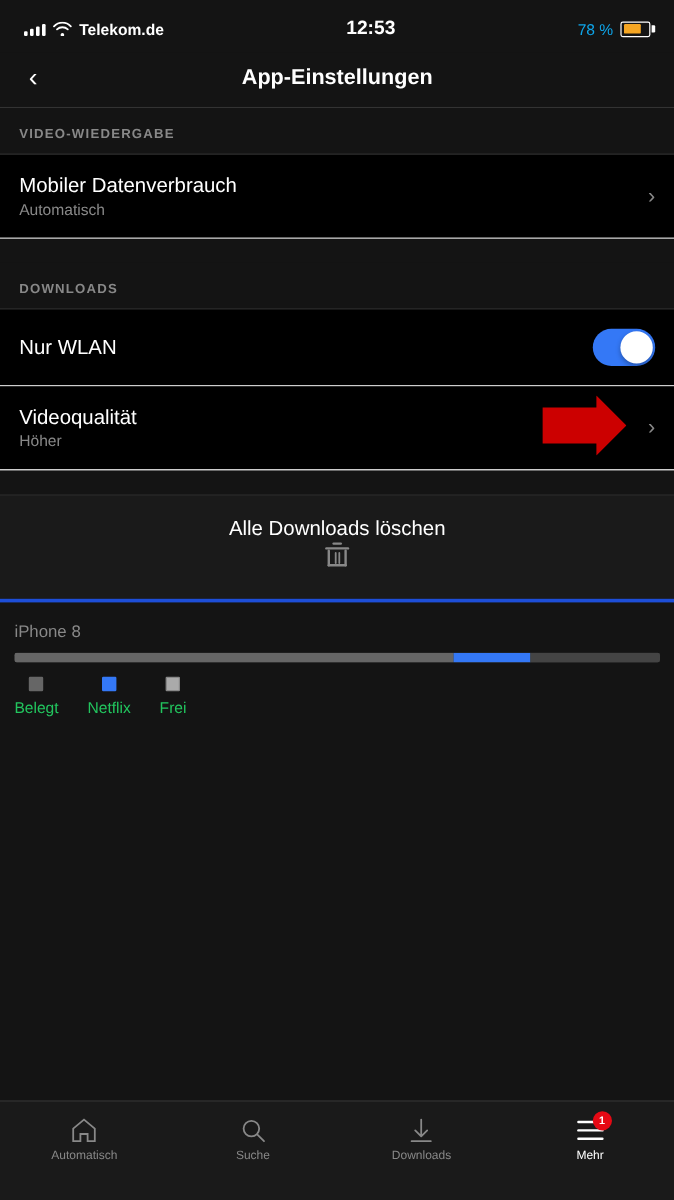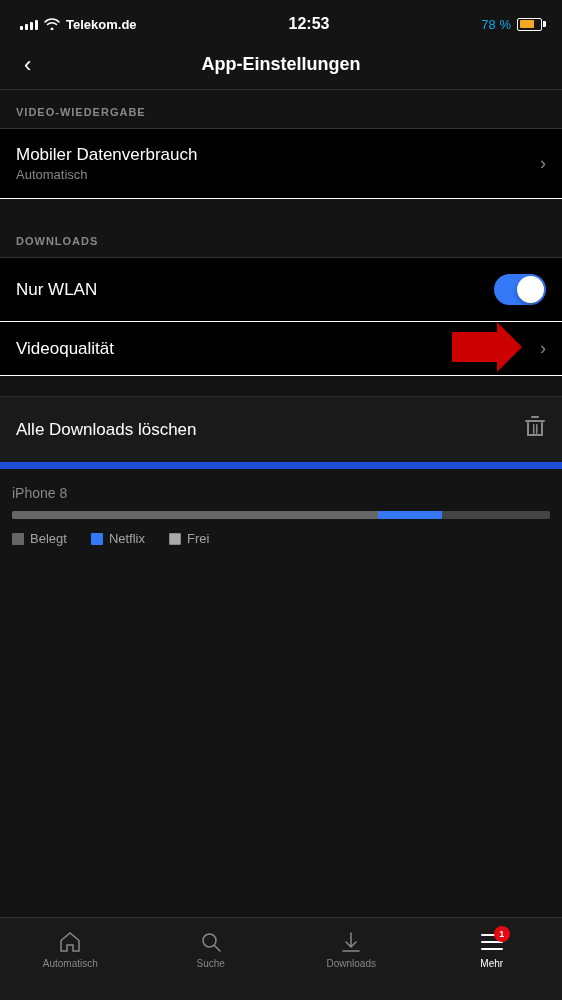--- a/index.html
+++ b/index.html
@@ -189,22 +189,23 @@
     }
 
     
     .delete-row {
       display: flex;
       align-items: center;
       justify-content: space-between;
       padding: 18px 16px;
       background: #1a1a1a;
       border-top: 1px solid #2a2a2a;
-      border-bottom: 7px solid #1d4ed8;
+      border-bottom: 3px solid #1d4ed8;
       cursor: pointer;
+      flex-direction: column;
     }
     .delete-row-title {
       font-size: 17px;
       font-weight: 500;
       color: #fff;
     }
     .trash-icon {
       color: #888;
       font-size: 20px;
     }
@@ -241,21 +242,22 @@
     .storage-legend {
       display: flex;
       align-items: center;
       gap: 24px;
     }
     .legend-item {
       display: flex;
       align-items: center;
       gap: 6px;
       font-size: 13px;
-      color: #a3a3a3;
+      color: #22c55e;
+      flex-direction: column;
     }
     .legend-dot {
       width: 12px;
       height: 12px;
       border-radius: 1px;
     }
     .legend-dot-used { background: #666; }
     .legend-dot-netflix { background: #3478f6; }
     .legend-dot-free { background: #aaa; border: 1px solid #888; }
 
@@ -387,20 +389,21 @@
       <div class="toggle-container">
         <div class="toggle">
           <div class="toggle-knob"></div>
         </div>
       </div>
     </div>
 
     <div class="settings-row vq-row" style="position:relative;">
       <div class="settings-row-content">
         <div class="settings-row-title">Videoqualität</div>
+        <div class="settings-row-subtitle">Höher</div>
       </div>
 
       <div style="position:absolute; right:40px; top:50%; transform:translateY(-50%);">
         <svg width="70" height="50" viewBox="0 0 70 50">
           <polygon points="0,10 45,10 45,0 70,25 45,50 45,40 0,40" fill="#cc0000"></polygon>
         </svg>
       </div>
       <span class="chevron" style="z-index:2; position:relative;">›</span>
     </div>
   </div>

